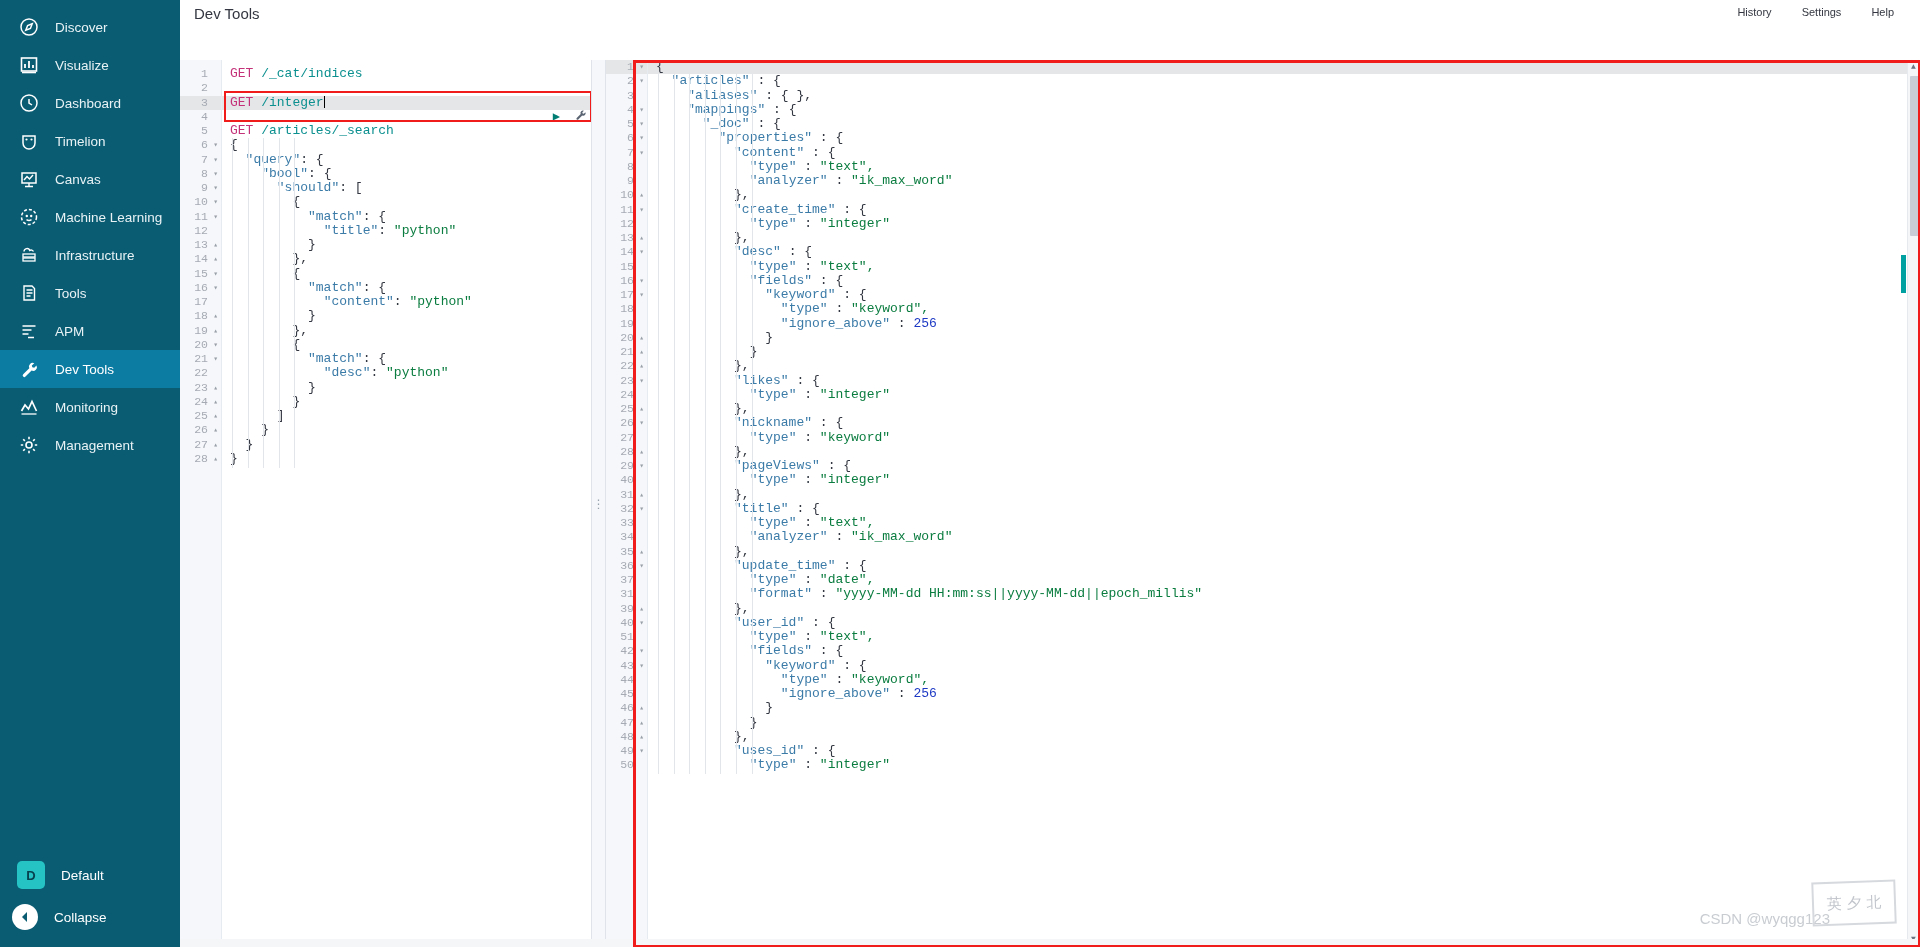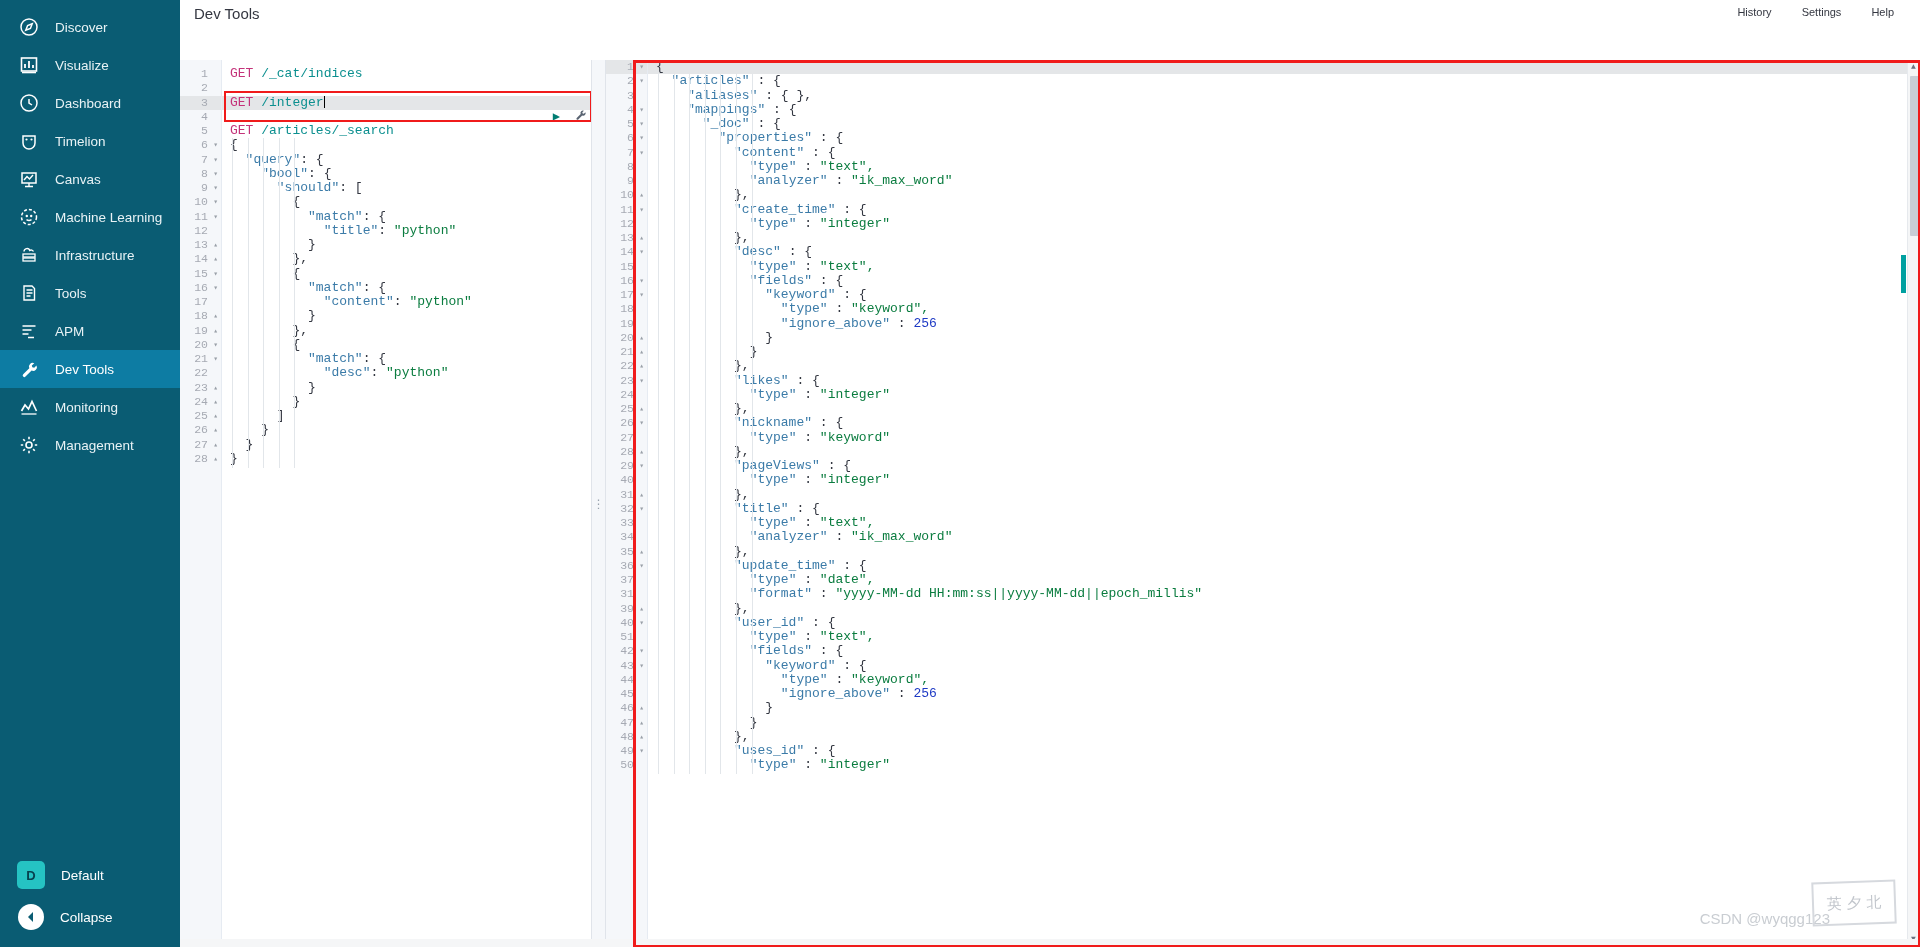--- a/index.html
+++ b/index.html
@@ -36,21 +36,21 @@
   .nav-ico svg { width: 20px; height: 20px; fill: none; stroke: #ffffff; stroke-width: 1.5; }
   .nav-label { white-space: nowrap; }
 
   .sidebar-bottom { position: absolute; bottom: 0; left: 0; width: 100%; padding-bottom: 10px; }
   .space-item { height: 44px; display:flex; align-items:center; gap:16px; padding-left:14px; cursor:pointer; font-size:13.5px; }
   .space-badge {
     width: 28px; height: 28px; border-radius: 5px; background: #25c3c3; color: #07424f;
     display:flex; align-items:center; justify-content:center; font-size:13px; font-weight:600;
     flex: 0 0 28px; margin-left: 3px;
   }
-  .collapse-item { height: 40px; display:flex; align-items:center; gap:16px; padding-left:14px; cursor:pointer; font-size:13.5px; }
+  .collapse-item { height: 40px; display:flex; align-items:center; gap:16px; padding-left:8px; cursor:pointer; font-size:13.5px; }
   .collapse-circle {
     width: 26px; height: 26px; border-radius: 50%; background:#fff; flex:0 0 26px; margin-left:4px;
     display:flex; align-items:center; justify-content:center;
   }
   .collapse-circle svg { width:12px; height:12px; fill:#0a5c73; }
 
   
   #main { flex: 1; display:flex; flex-direction: column; background:#fff; position: relative; }
 
   #topbar {

